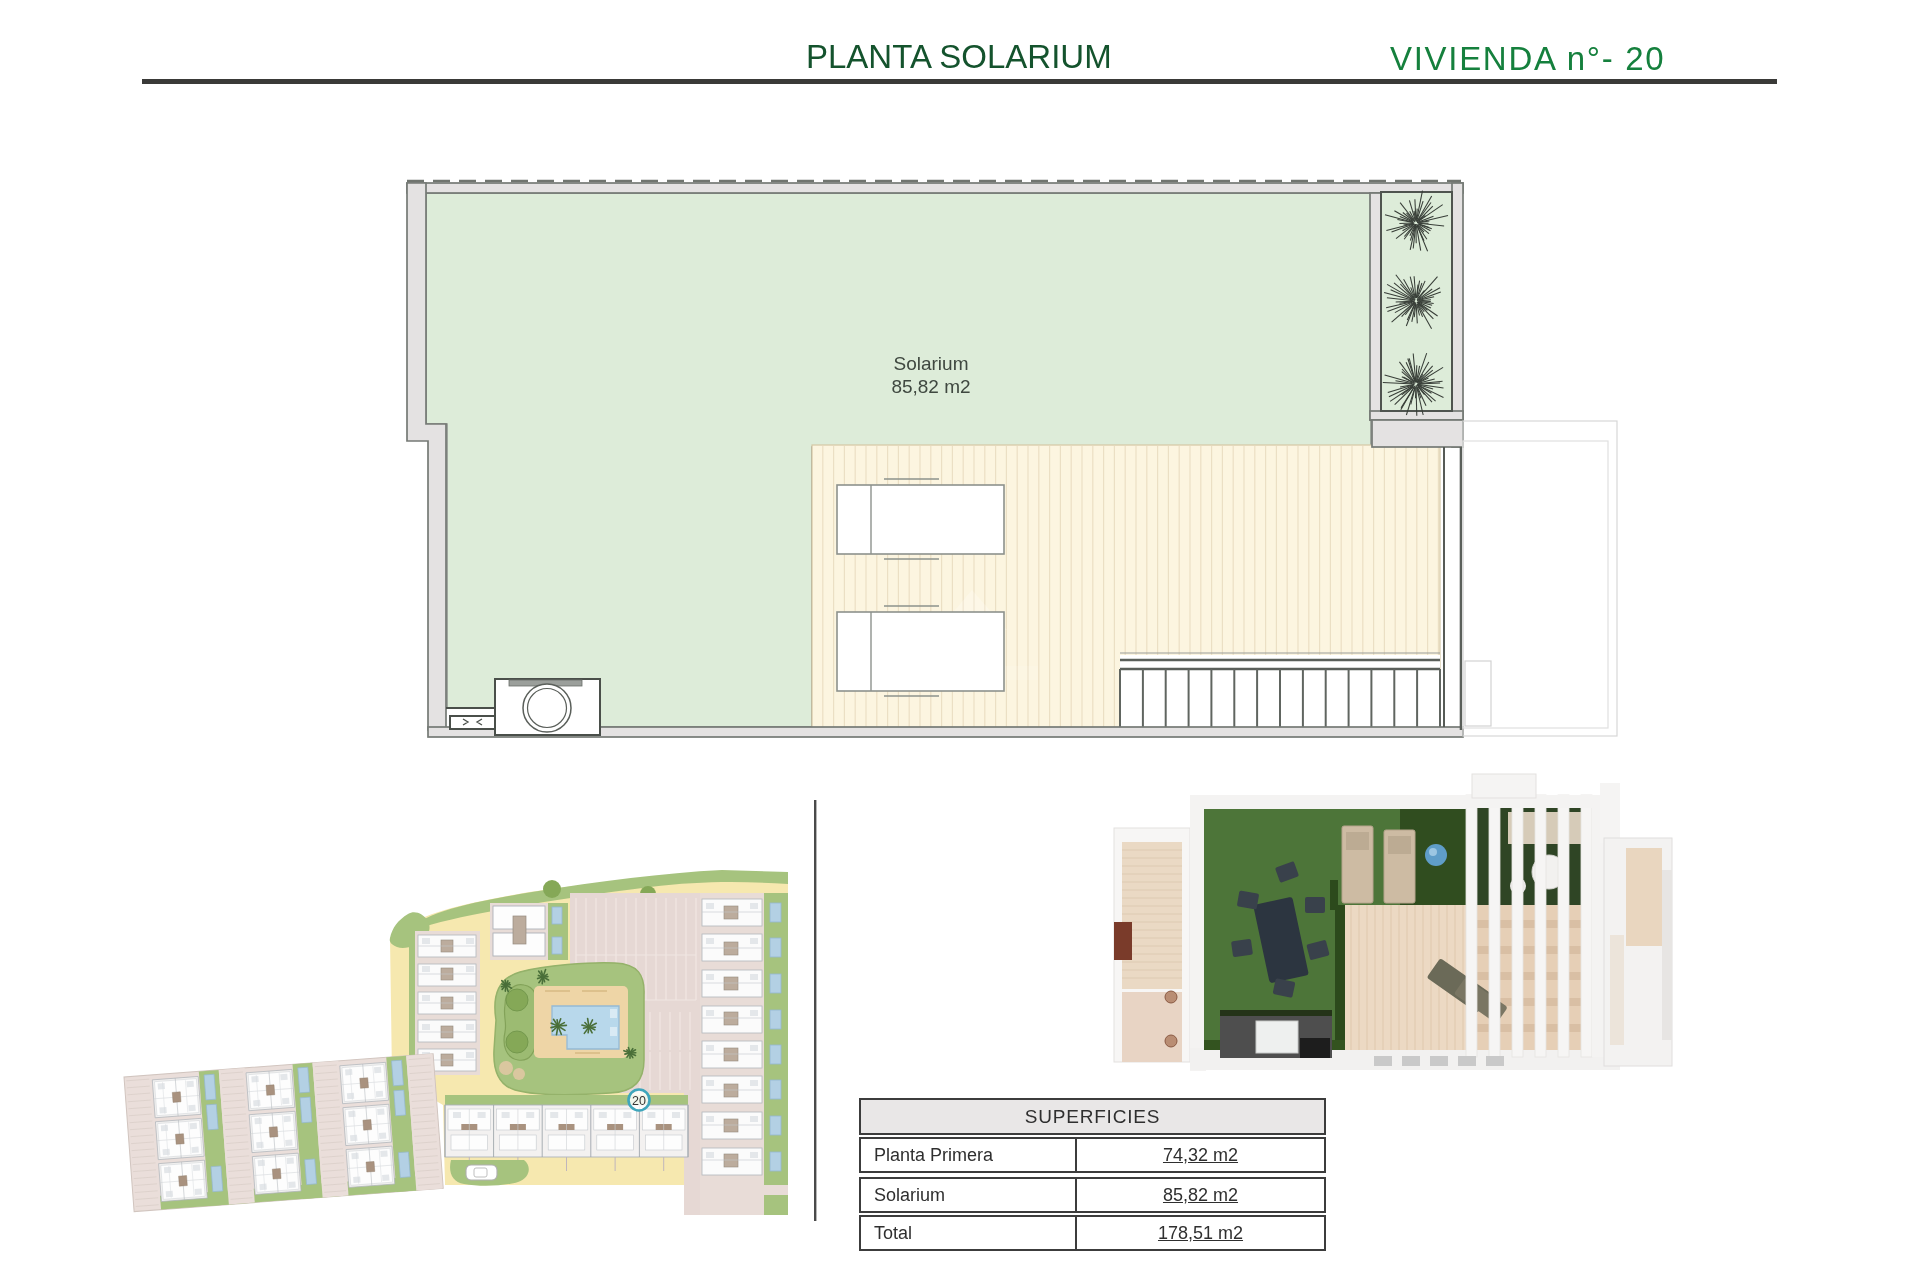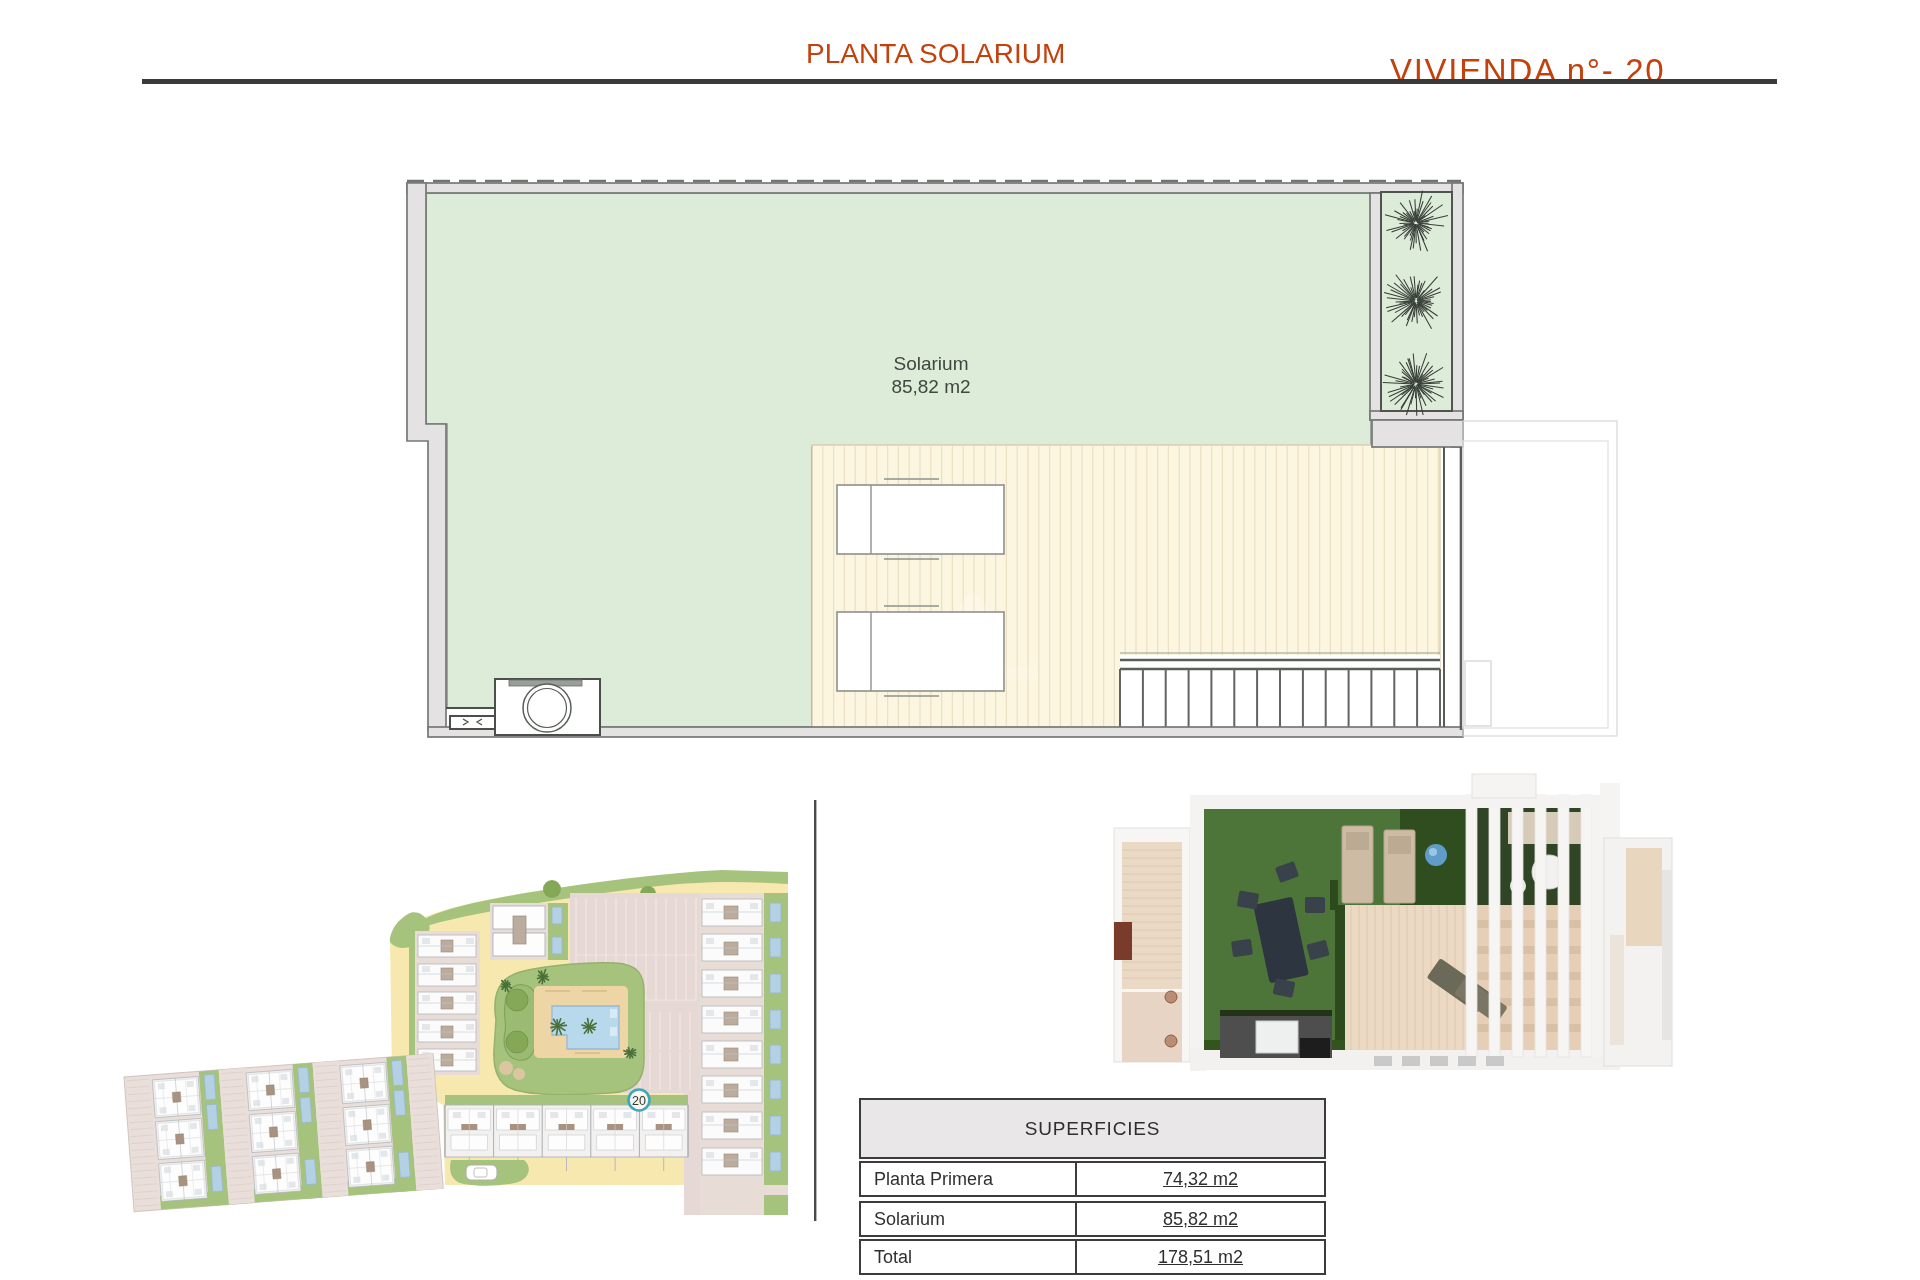--- a/index.html
+++ b/index.html
@@ -1,24 +1,24 @@
 <!DOCTYPE html>
 <html><head>
 <meta charset="utf-8">
 <style>
   html,body { margin:0; padding:0; background:#ffffff; width:1920px; height:1280px;
                font-family:"Liberation Sans", sans-serif; overflow:hidden; }
   .abs { position:absolute; }
-  #hdr1 { left:806px; top:38px; font-size:28px; letter-spacing:0px; color:#c2410c; }
-  #hdr2 { left:1390px; top:52px; font-size:33px; letter-spacing:1.7px; color:#c2410c; }
+  #hdr1 { left:806px; top:38px; font-size:33px; letter-spacing:0px; color:#14532d; }
+  #hdr2 { left:1390px; top:40px; font-size:33px; letter-spacing:1.7px; color:#15803d; }
   #rule { left:142px; top:79px; width:1635px; height:5px; background:#3a3a38; }
   table { border-collapse:collapse; }
   #supt { left:859px; top:1098px; width:467px; font-size:18px; color:#2f2f2f; }
   #supt .hd { background:#e9e7e7; border:2px solid #3c3c3c; text-align:center;
-               font-size:19px; letter-spacing:0.8px; height:33px; padding:12px; }
+               font-size:19px; letter-spacing:0.8px; height:33px; padding:0; }
   #supt td { border:2px solid #3c3c3c; height:31px; padding:1px 0 0 13px; }
   #supt td.v { text-align:center; padding:0; width:247px;text-decoration:underline; }
   #supt tr.sp td { border:none; height:2px; padding:0; }
 </style>
 </head>
 <body>
 
 <div class="abs" id="hdr1">PLANTA SOLARIUM</div>
 
 <div class="abs" id="hdr2">VIVIENDA n°- 20</div>

